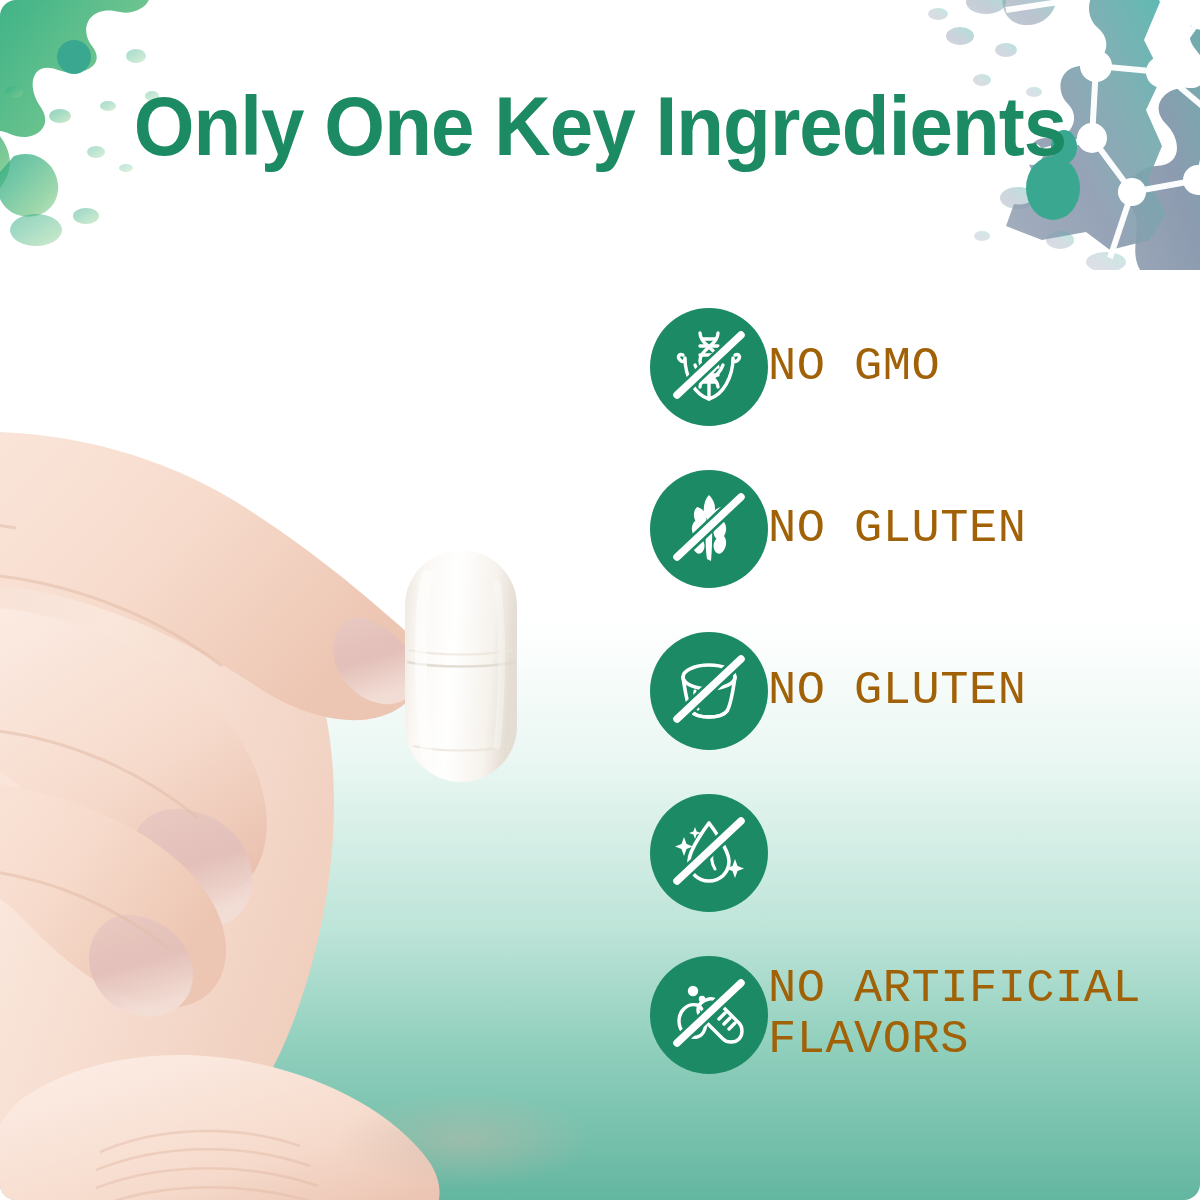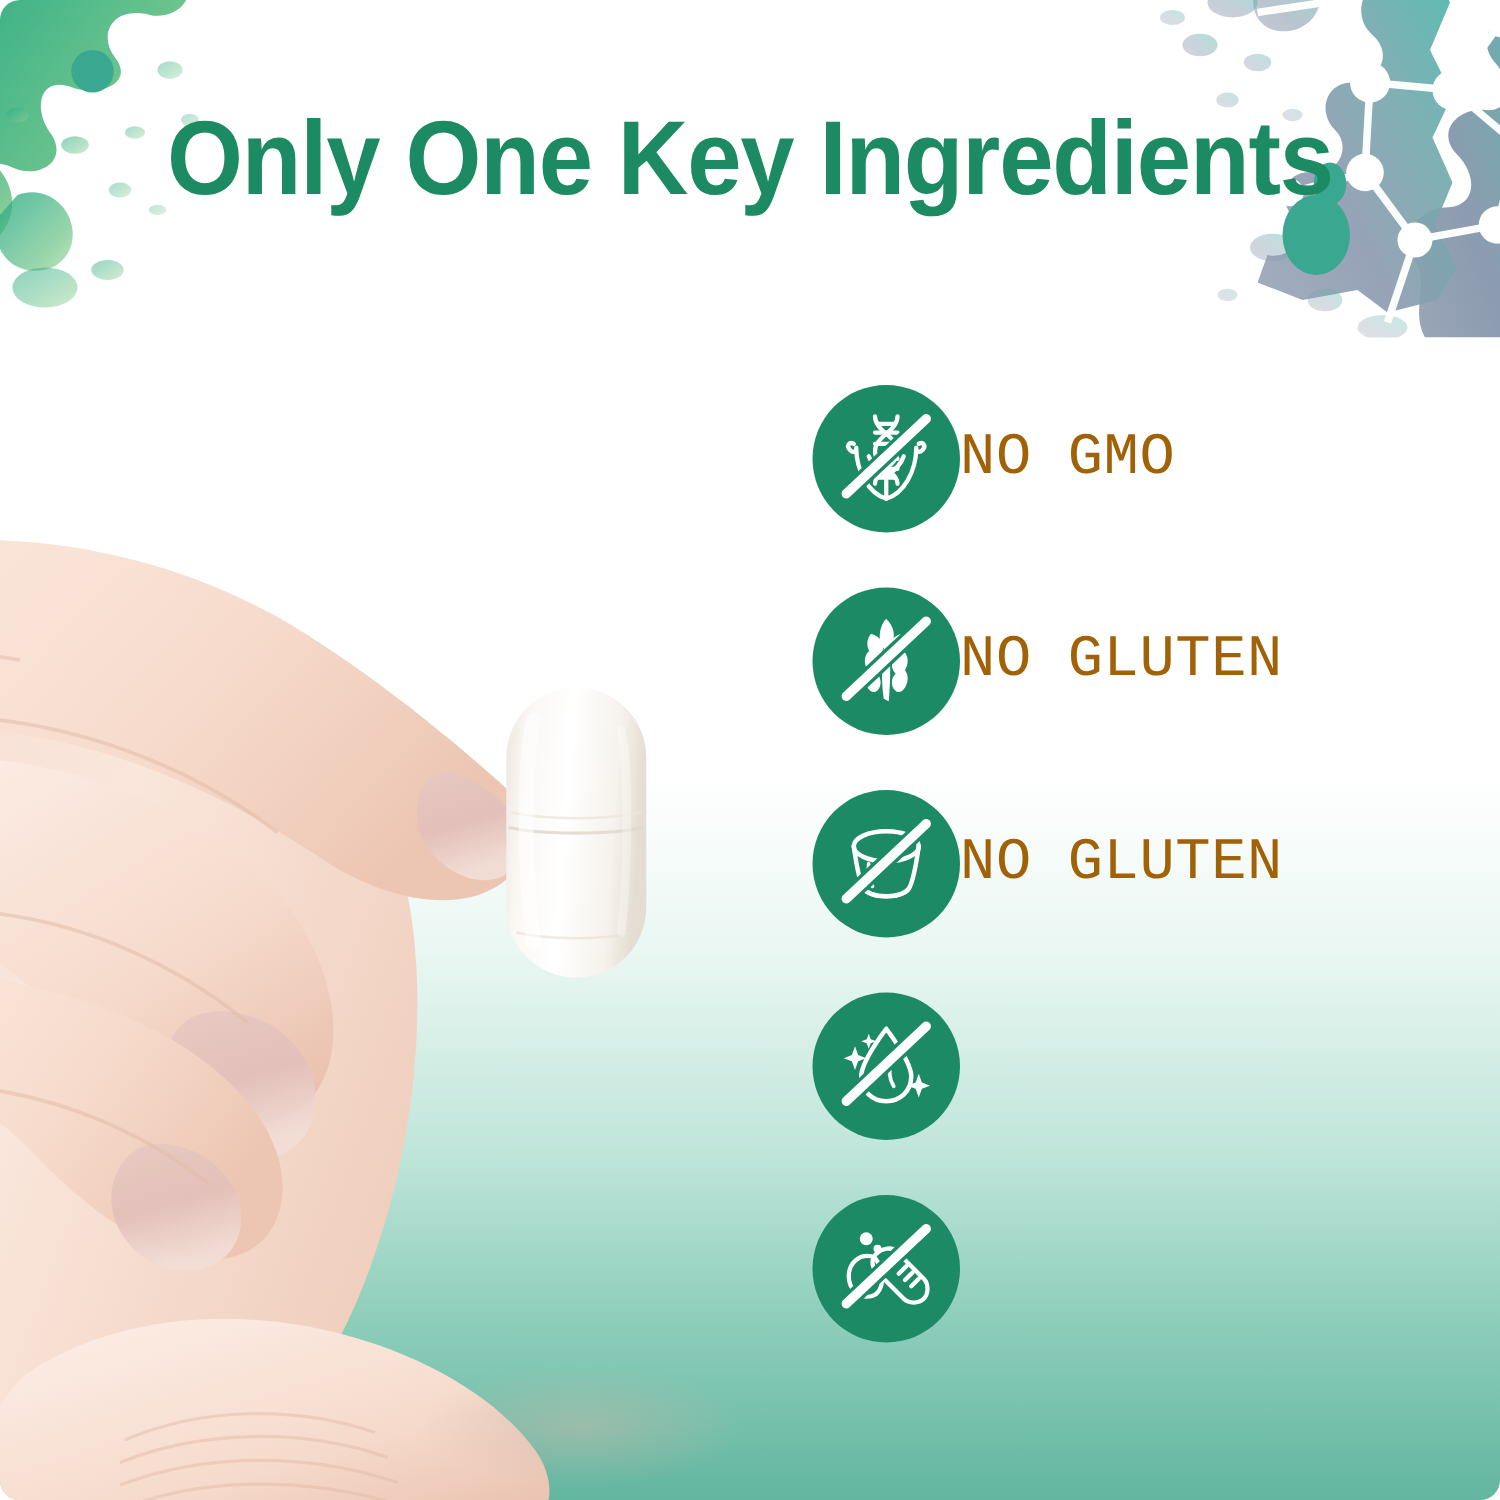--- a/index.html
+++ b/index.html
@@ -425,16 +425,18 @@
           <g fill="#ffffff">
             <circle cx="26" cy="18" r="5.2"></circle>
             <circle cx="35" cy="26" r="3.2"></circle>
           </g>
           <g>
             <path d="M10,70 L74,10" stroke="#1d8a66" stroke-width="13" fill="none" stroke-linecap="round"></path>
             <path d="M10,70 L74,10" stroke="#ffffff" stroke-width="7.5" fill="none" stroke-linecap="round"></path>
           </g>
         </svg>
       </div>
+      <div class="claim-label two-line">NO ARTIFICIAL
+FLAVORS</div>
     </div>
 
   </div>
 </div>
 
 </body></html>

